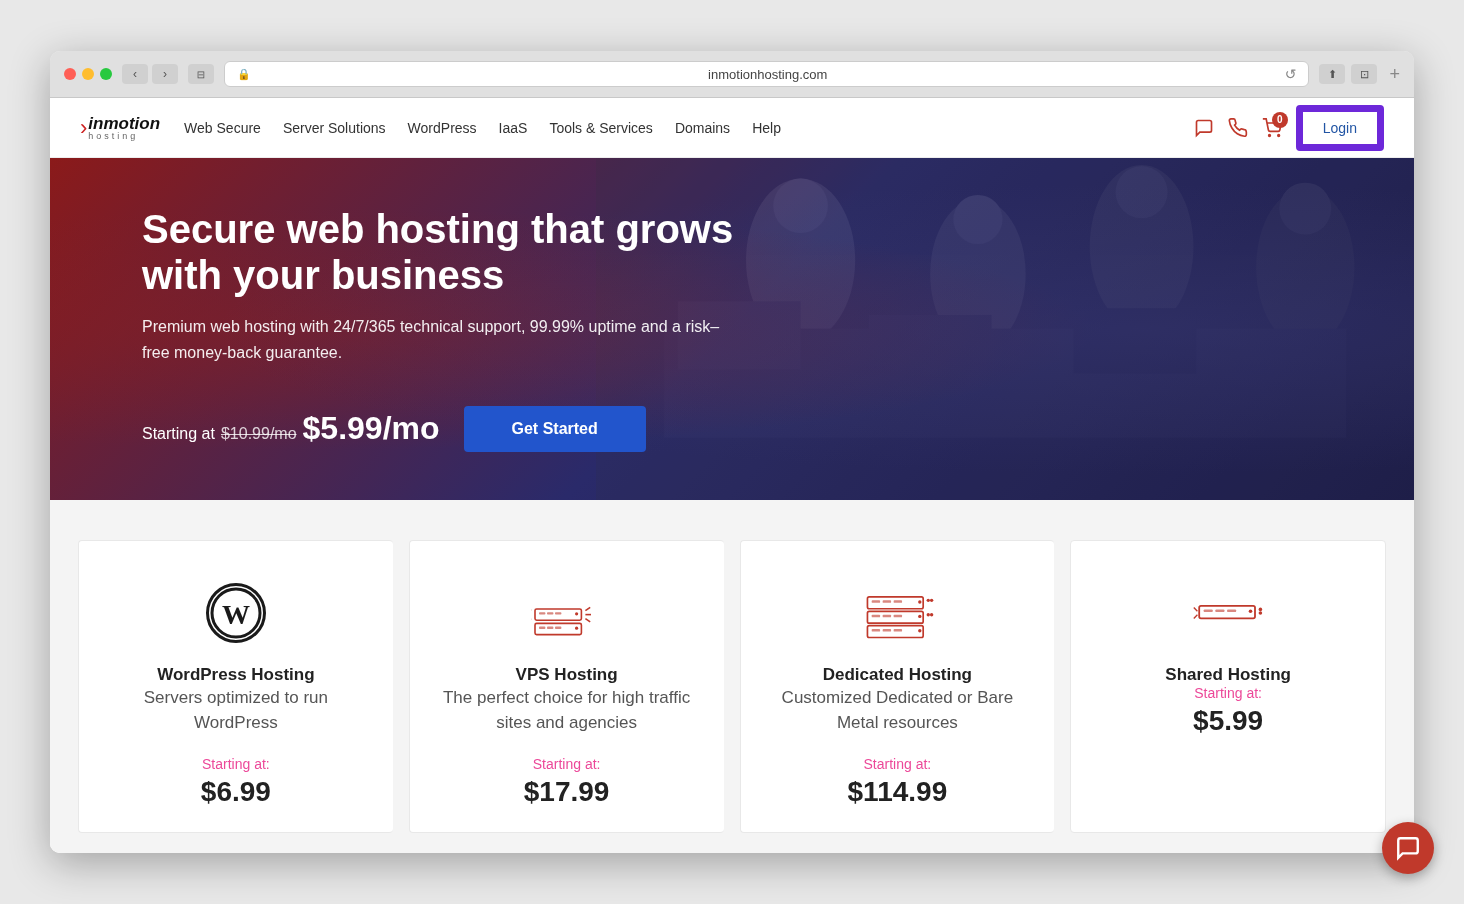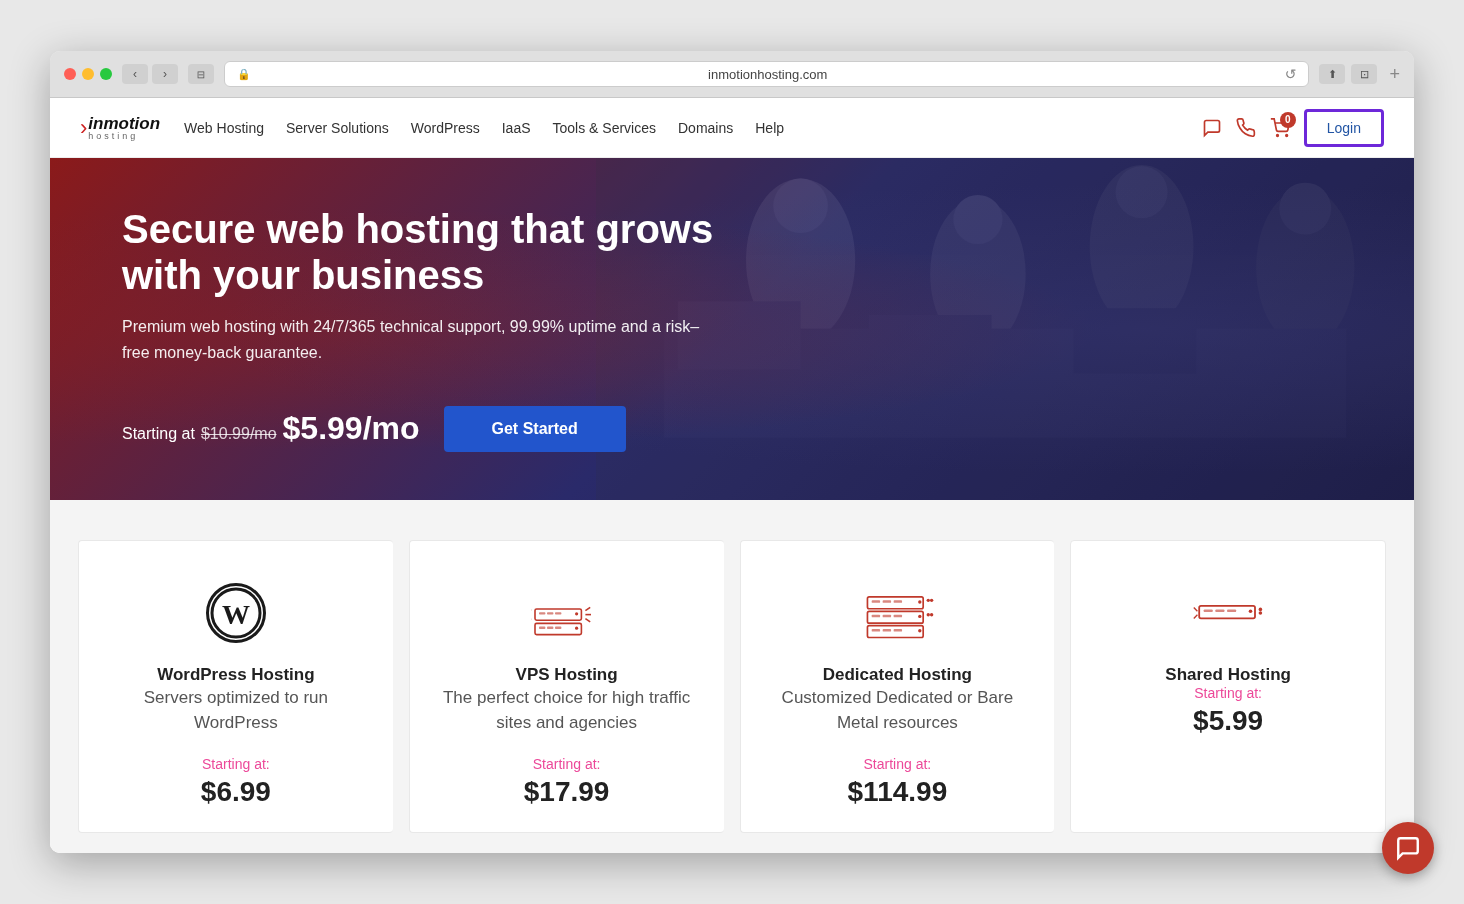--- a/index.html
+++ b/index.html
@@ -81,35 +81,35 @@
       border-radius: 50%;
       width: 16px;
       height: 16px;
       font-size: 10px;
       display: flex;
       align-items: center;
       justify-content: center;
       font-weight: bold;
     }
     .login-btn {
-      border: 3px solid #6d28d9;
+      border: 7px solid #6d28d9;
       color: #2255a4;
       background: white;
       padding: 8px 20px;
       border-radius: 4px;
       font-size: 14px;
       cursor: pointer;
       font-weight: 500;
     }
 
     
     .hero {
       background: linear-gradient(to right, rgba(180, 30, 30, 0.85) 0%, rgba(40, 40, 140, 0.85) 100%);
       min-height: 290px;
-      padding: 48px 72px;
+      padding: 48px 92px;
       color: white;
       position: relative;
       overflow: hidden;
       display: flex;
       flex-direction: column;
       justify-content: center;
     }
     .hero-bg {
       position: absolute;
       inset: 0;
@@ -305,21 +305,21 @@
         <div class="inmotion-logo">
           <span class="logo-chevron">›</span>
           <div class="logo-words">
             <span class="logo-inmotion">inmotion</span>
             <span class="logo-hosting">hosting</span>
           </div>
         </div>
       </div>
 
       <div class="nav-links">
-        <a class="nav-link">Web Hosting</a>
+        <a class="nav-link">Web Secure</a>
         <a class="nav-link">Server Solutions</a>
         <a class="nav-link">WordPress</a>
         <a class="nav-link">IaaS</a>
         <a class="nav-link">Tools &amp; Services</a>
         <a class="nav-link">Domains</a>
         <a class="nav-link">Help</a>
       </div>
 
       <div class="nav-icons">
         <button class="nav-icon-btn">

